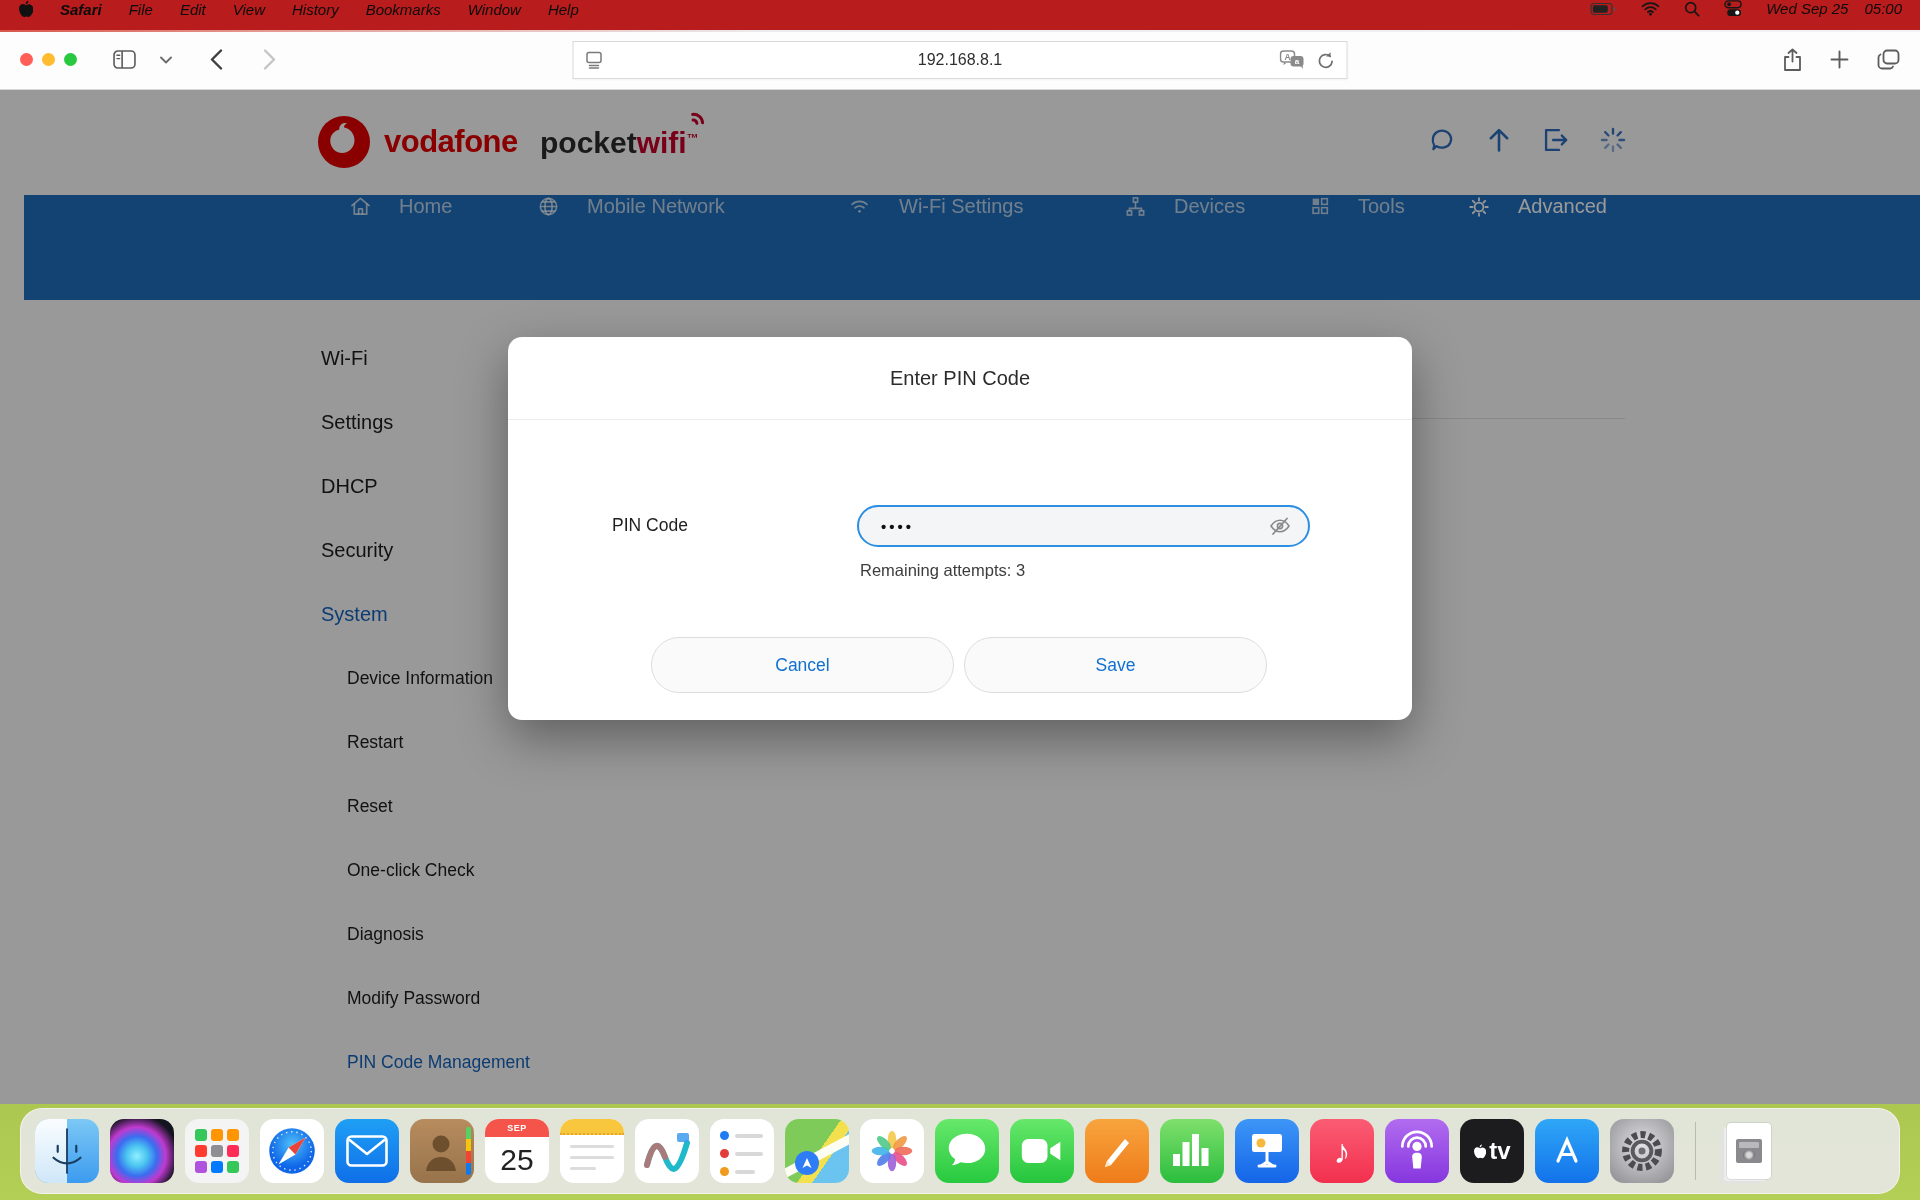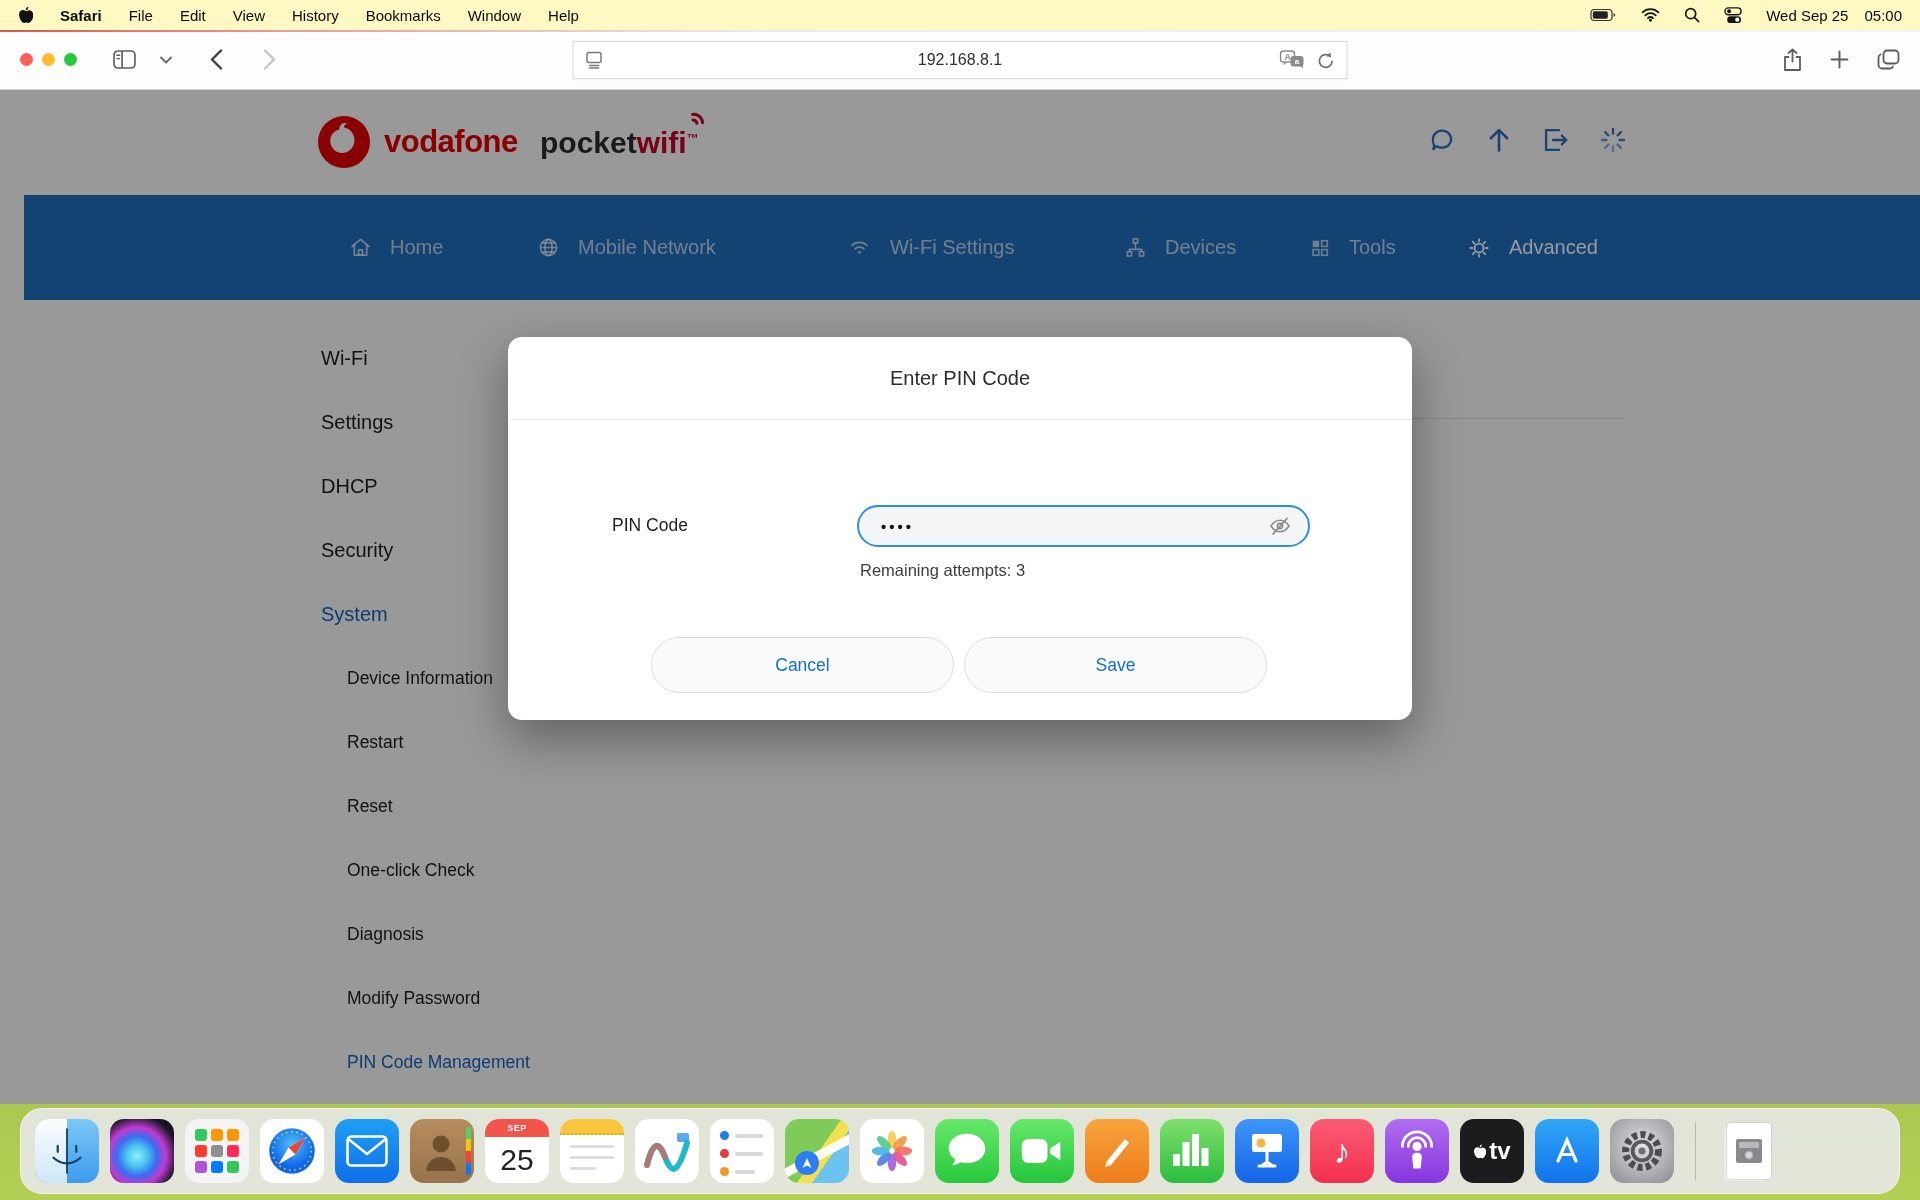--- a/index.html
+++ b/index.html
@@ -1,22 +1,22 @@
 <!DOCTYPE html>
 <html><head>
 <meta charset="utf-8">
 <style>
   * { margin:0; padding:0; box-sizing:border-box; }
   html,body { width:1920px; height:1200px; overflow:hidden;
     font-family:"Liberation Sans", sans-serif;
     background:linear-gradient(180deg,#5f7030 0%,#8aa43c 55%,#b4cf55 100%); }
 
   
-  .menubar{position:absolute;top:0;left:0;right:0;height:30px;background:#fef9c3;
-    display:flex;align-items:center;padding:0 18px;font-size:15px;color:#0b0b0b;z-index:60;}
+  .menubar{position:absolute;top:0;left:0;right:0;height:30px;background:#b91c1c;
+    display:flex;align-items:flex-start;padding:0 18px;font-size:15px;color:#0b0b0b;z-index:60;font-style:italic;}
   .menubar .left{display:flex;align-items:center;gap:27px;}
   .menubar .app-name{font-weight:700;}
   .menubar .right{margin-left:auto;display:flex;align-items:center;gap:24px;}
   .menubar svg{display:block;}
   .clock{display:flex;gap:16px;}
 
   
   .window{position:absolute;top:30px;left:0;right:0;height:1074px;background:#fff;z-index:10;}
   .toolbar{position:relative;height:60px;background:#fdfdfd;border-bottom:1px solid #d6d6d6;
     display:flex;align-items:center;padding:0 20px;}
@@ -41,21 +41,21 @@
   .site-header{position:relative;height:105px;background:#fff;}
   .logo{position:absolute;left:294px;top:26px;display:flex;align-items:center;gap:14px;}
   .vf-word{font-size:31px;font-weight:700;color:#e60000;letter-spacing:-.5px;}
   .product{position:absolute;left:516px;top:36px;font-size:30px;font-weight:700;white-space:nowrap;}
   .product .p1{color:#2c2c2c;} .product .p2{color:#c9002b;}
   .product .tm{font-size:12px;color:#c9002b;vertical-align:super;}
   .product .arcs{position:absolute;right:-14px;top:-20px;}
   .header-icons{position:absolute;left:1404px;top:36px;display:flex;gap:29px;color:#2d6fbe;}
 
   .navbar{position:relative;height:105px;background:#2070c0;}
-  .nav-item{position:absolute;top:0;height:100%;display:flex;align-items:center;gap:18px;
+  .nav-item{position:absolute;top:0;height:100%;display:flex;gap:27px;
     color:rgba(255,255,255,.70);font-size:20px;white-space:nowrap;}
   .nav-item.active{color:#ffffff;}
 
   .content{position:absolute;top:210px;left:0;right:0;bottom:0;background:#fff;}
   .page-divider{position:absolute;top:328px;left:560px;width:1065px;height:1px;background:#e3e3e3;}
   .side-menu{position:absolute;left:321px;top:236px;display:flex;flex-direction:column;}
   .side-item{height:64px;display:flex;align-items:center;font-size:20px;color:#1d1d1d;cursor:default;}
   .side-item.sub{padding-left:26px;font-size:17.5px;}
   .side-item.active{color:#1565c0;}
 

